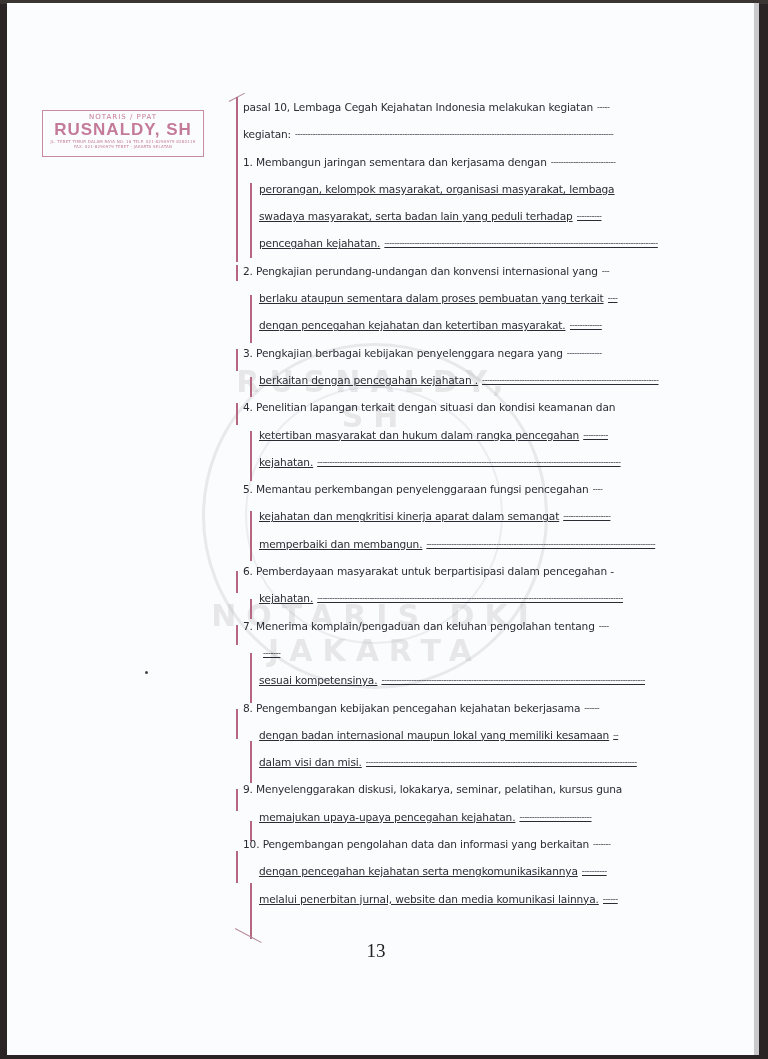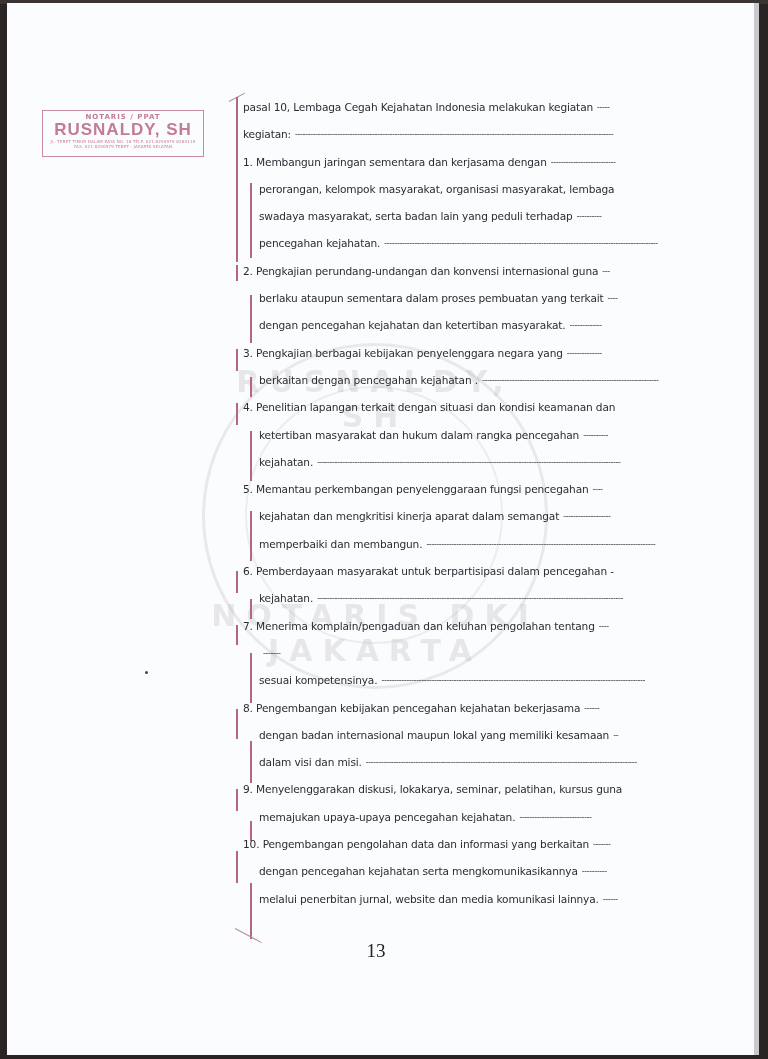--- a/index.html
+++ b/index.html
@@ -31,41 +31,41 @@
   }
   .seal-text-top { top: 18px; }
   .seal-text-bottom { bottom: 18px; text-align: center; }
 
   
   .stamp {
     position: absolute; left: 35px; top: 107px; width: 162px; height: 47px;
     border: 1.5px solid #c98aa6; box-sizing: border-box;
     color: #c47a99; text-align: center;
   }
-  .stamp-line1 { font-size: 7px; font-weight: bold; letter-spacing: 1px; margin-top: 2px; line-height: 8px; }
+  .stamp-line1 { font-size: 7px; font-weight: normal; letter-spacing: 1px; margin-top: 2px; line-height: 8px; }
   .stamp-line2 { font-size: 17px; font-weight: bold; letter-spacing: 1px; line-height: 18px; font-family: "Liberation Sans", sans-serif; }
   .stamp-line3, .stamp-line4 { font-size: 4px; line-height: 5px; letter-spacing: 0.2px; }
 
   
   .body-text {
     position: absolute; left: 243px; top: 94px; width: 470px;
     color: #2b2b33; font-size: 10.6px; letter-spacing: -0.15px;
     font-family: "DejaVu Sans", sans-serif;
   }
   .line {
     height: 27.3px; line-height: 27.3px; white-space: nowrap; overflow: hidden;
     display: flex;
     align-items: flex-end;
   }
   .line .t { flex: 0 0 auto; }
   .line .dash {
     flex: 1 1 auto; overflow: hidden; margin-left: 4px;
     font-size: 8px; letter-spacing: -0.4px; color: #3a3a44;
   }
-  .indent { padding-left: 16px; }
+  .indent { padding-left: 16px; text-decoration: underline; }
   .num { display: inline-block; }
 
   
   .mark {
     position: absolute; width: 1.5px; background: #b4677f;
   }
   .slash {
     position: absolute; height: 1.3px; background: #b58aa0; transform-origin: left center;
   }
 
@@ -140,21 +140,21 @@
   <div class="line indent">
       <span class="t">swadaya masyarakat, serta badan lain yang peduli terhadap</span>
       <span class="dash">----------</span>
     </div>
   <div class="line indent">
       <span class="t">pencegahan kejahatan.</span>
       <span class="dash">--------------------------------------------------------------------------------------------------------------</span>
     </div>
 
   <div class="line">
-    <span class="t"><span class="num">2.</span> <span>Pengkajian perundang-undangan dan konvensi internasional guna</span></span>
+    <span class="t"><span class="num">2.</span> <span>Pengkajian perundang-undangan dan konvensi internasional yang</span></span>
     <span class="dash">---</span>
   </div>
   <div class="line indent">
       <span class="t">berlaku ataupun sementara dalam proses pembuatan yang terkait</span>
       <span class="dash">----</span>
     </div>
   <div class="line indent">
       <span class="t">dengan pencegahan kejahatan dan ketertiban masyarakat.</span>
       <span class="dash">-------------</span>
     </div>

